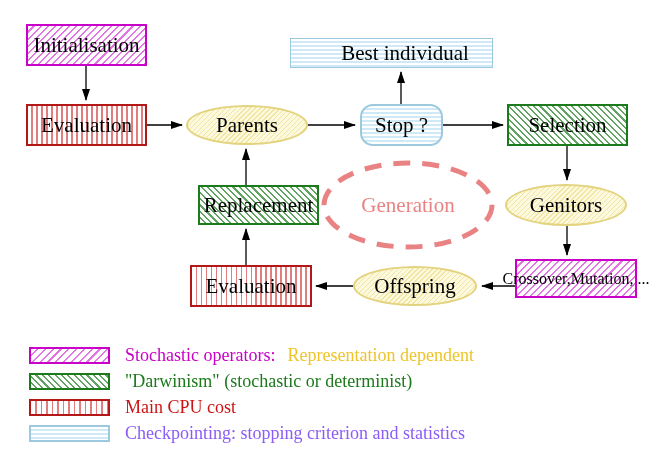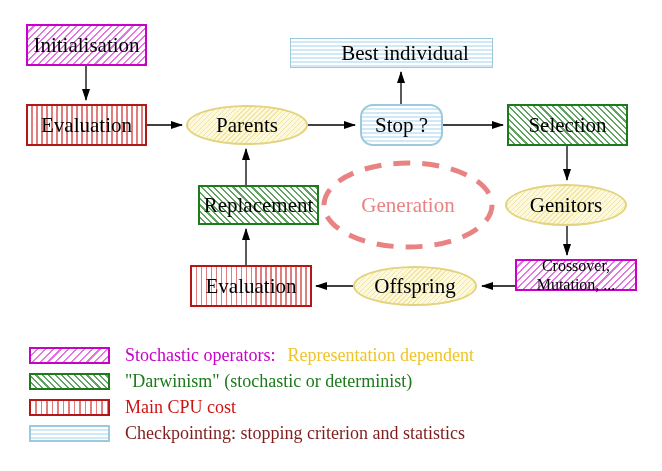--- a/index.html
+++ b/index.html
@@ -45,21 +45,21 @@
   .swatch { width:77px; height:13px; box-sizing:content-box; margin-right:15px; flex:0 0 auto; }
   .sw-magenta { border:2px solid #c800c8; background:repeating-linear-gradient(135deg,#ffffff 0 4px,#e473e4 4px 5.5px); }
   .sw-green   { border:2px solid #1c7a1c; background:repeating-linear-gradient(45deg,#ffffff 0 3px,#61a361 3px 4.5px); }
   .sw-red     { border:2px solid #b51616; background:repeating-linear-gradient(90deg,#ffffff 0 4px,#e07d7d 4px 5.5px); }
   .sw-cyan    { border:2px solid #9cc9de; background:repeating-linear-gradient(180deg,#ffffff 0 2.5px,#cfeaf6 2.5px 4px); }
   .legend-text { font-size:18px; white-space:nowrap; }
   .t-magenta { color:#c800c8; }
   .t-gold    { color:#eec428; margin-left:12px; }
   .t-green   { color:#1c7a1c; }
   .t-red     { color:#cc1414; }
-  .t-cyan    { color:#7f1d1d; }
+  .t-cyan    { color:#8b5cf6; }
 </style>
 </head>
 <body>
 
 <div id="canvas">
 
   <svg id="wires" viewBox="0 0 662 471">
     <defs>
       <marker id="arrow" markerWidth="13" markerHeight="10" refX="11" refY="4" orient="auto" markerUnits="userSpaceOnUse">
         <path d="M0,0 L12,4 L0,8 Z" fill="#000"></path>
@@ -98,21 +98,21 @@
   <div class="node hatch-green" style="left:186px; top:185px; width:121px; height:40px;margin-left:12px;">Replacement</div>
 
   <div class="generation-label" style="left:324px; top:164px; width:168px; height:82px;">Generation</div>
 
   <div class="node ellipse" style="left:505px; top:184px; width:122px; height:42px;">Genitors</div>
 
   <div class="node hatch-red" style="left:190px; top:265px; width:122px; height:42px;">Evaluation</div>
 
   <div class="node ellipse" style="left:353px; top:266px; width:124px; height:40px;">Offspring</div>
 
-  <div class="node hatch-magenta crossover-lines" style="left:515px; top:259px; width:122px; height:32px; flex-direction:column;">
+  <div class="node hatch-magenta crossover-lines" style="left:515px; top:259px; width:122px; height:39px; ">
     <span>Crossover,</span>
     <span>Mutation, ...</span>
   </div>
 
   <div class="legend-row" style="top:347px;">
     <div class="swatch sw-magenta"></div>
     <span class="legend-text t-magenta">Stochastic operators:</span>
     <span class="legend-text t-gold">Representation dependent</span>
   </div>
 

